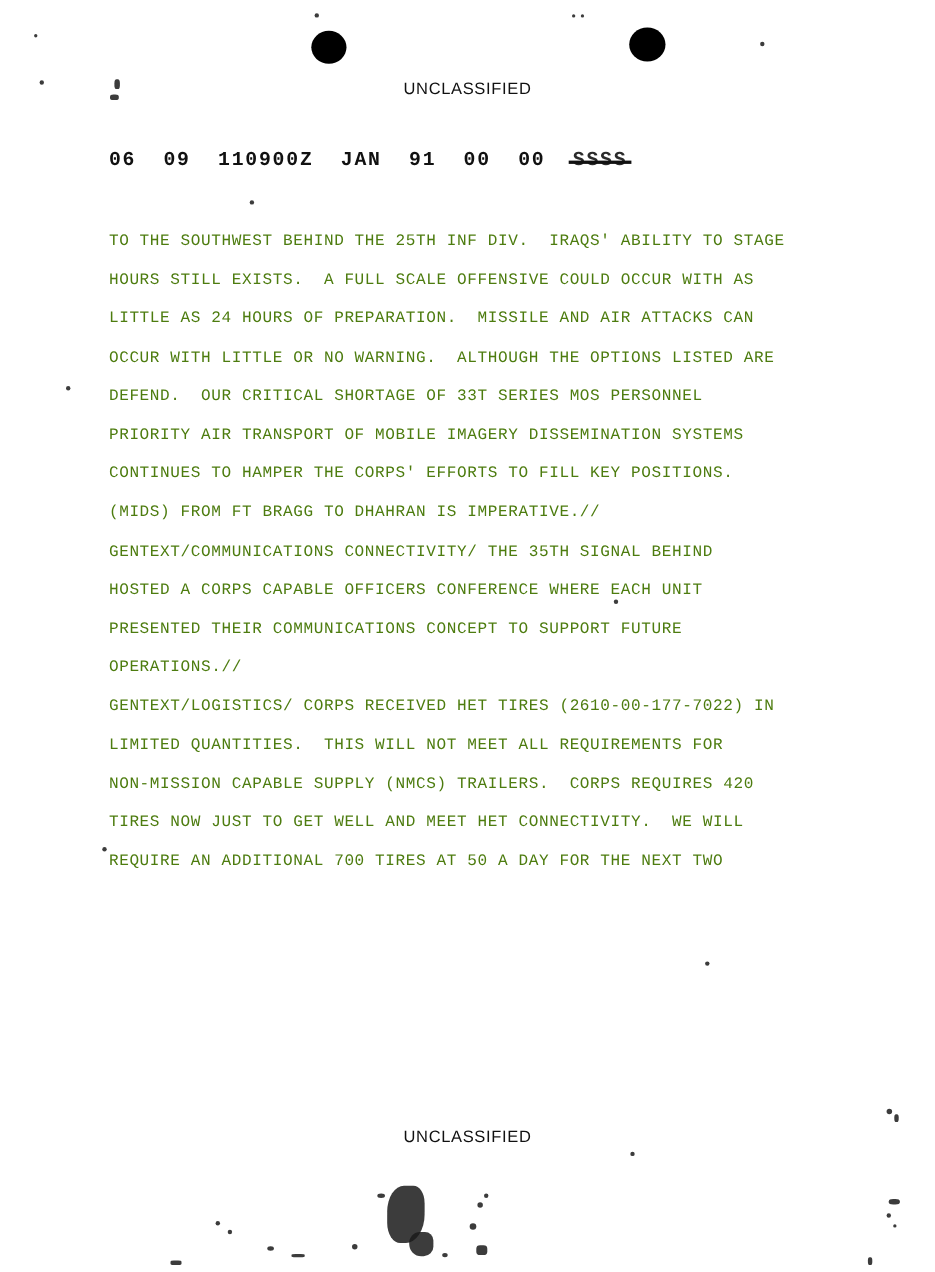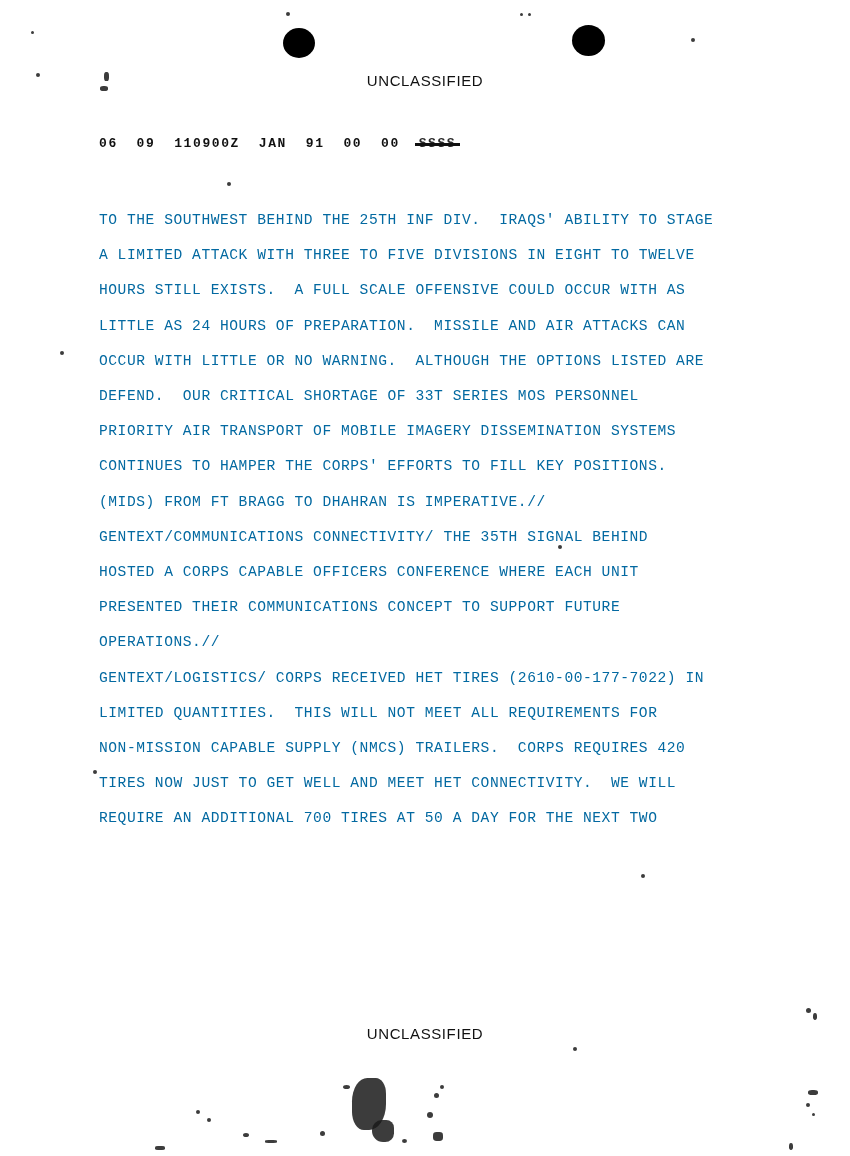--- a/index.html
+++ b/index.html
@@ -48,21 +48,21 @@
   }
   #header-classification { top: 72px; left: 0; }
   #footer-classification { top: 1025px; left: 0; }
 
   
   .msg-line {
     position: absolute;
     top: 136px;
     left: 99px;
     font-family: "Liberation Mono", monospace;
-    font-size: 13px;
+    font-size: 18px;
     letter-spacing: 1.6px;
     font-weight: bold;
     color: #111;
     white-space: pre;
   }
   .msg-line .redacted {
     position: relative;
     display: inline-block;
     color: #2b2b2b;
   }
@@ -82,21 +82,21 @@
     top: 203px;
     left: 99px;
     width: 720px;
   }
   .body-line {
     font-family: "Liberation Mono", monospace;
     font-size: 14.6px;
     line-height: 35.2px;
     letter-spacing: 0.55px;
     white-space: pre;
-    color: #0369a1;
+    color: #4d7c0f;
   }
 
   
   .body-line, .msg-line {
     -webkit-font-smoothing: none;
   }
 </style>
 </head>
 <body>
 
@@ -139,21 +139,20 @@
   <div class="speck" style="left:372px; top:1120px; width:22px; height:22px; border-radius:45% 35% 40% 50%;"></div>
   <div class="speck" style="left:343px; top:1085px; width:7px; height:4px;"></div>
   <div class="speck" style="left:402px; top:1139px; width:5px; height:4px;"></div>
 
   <div class="classification" id="header-classification">UNCLASSIFIED</div>
 
   <div class="msg-line"><span>06  09  110900Z  JAN  91  00  00  </span><span class="redacted">SSSS</span></div>
 
   <div id="body-text">
     <div class="body-line">TO THE SOUTHWEST BEHIND THE 25TH INF DIV.  IRAQS' ABILITY TO STAGE</div>
-    <div class="body-line">A LIMITED ATTACK WITH THREE TO FIVE DIVISIONS IN EIGHT TO TWELVE</div>
     <div class="body-line">HOURS STILL EXISTS.  A FULL SCALE OFFENSIVE COULD OCCUR WITH AS</div>
     <div class="body-line">LITTLE AS 24 HOURS OF PREPARATION.  MISSILE AND AIR ATTACKS CAN</div>
     <div class="body-line">OCCUR WITH LITTLE OR NO WARNING.  ALTHOUGH THE OPTIONS LISTED ARE</div>
     <div class="body-line">DEFEND.  OUR CRITICAL SHORTAGE OF 33T SERIES MOS PERSONNEL</div>
     <div class="body-line">PRIORITY AIR TRANSPORT OF MOBILE IMAGERY DISSEMINATION SYSTEMS</div>
     <div class="body-line">CONTINUES TO HAMPER THE CORPS' EFFORTS TO FILL KEY POSITIONS.</div>
     <div class="body-line">(MIDS) FROM FT BRAGG TO DHAHRAN IS IMPERATIVE.//</div>
     <div class="body-line">GENTEXT/COMMUNICATIONS CONNECTIVITY/ THE 35TH SIGNAL BEHIND</div>
     <div class="body-line">HOSTED A CORPS CAPABLE OFFICERS CONFERENCE WHERE EACH UNIT</div>
     <div class="body-line">PRESENTED THEIR COMMUNICATIONS CONCEPT TO SUPPORT FUTURE</div>

